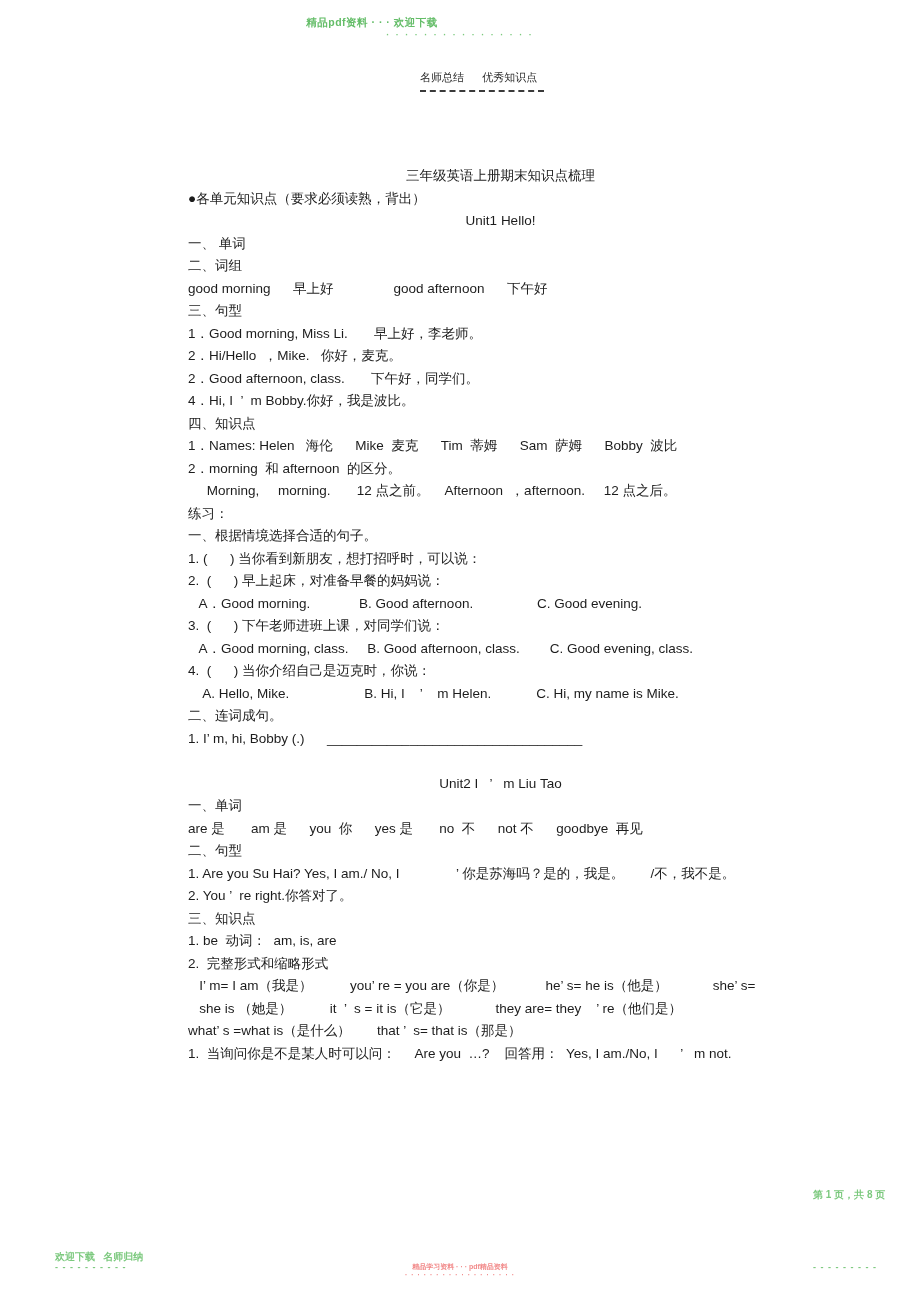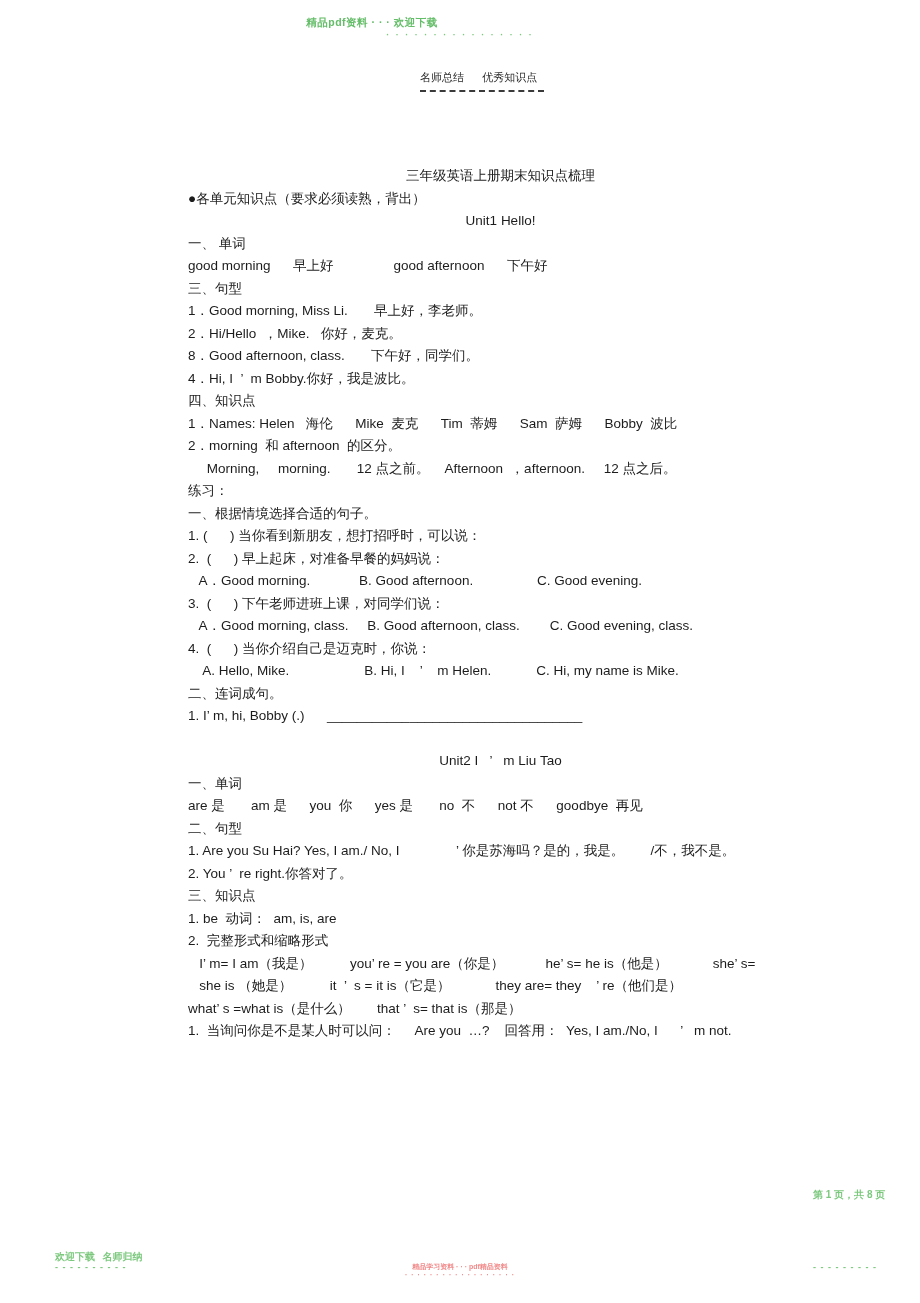--- a/index.html
+++ b/index.html
@@ -26,45 +26,46 @@
   
   .doc{
     position:absolute;top:165px;left:188px;width:625px;
   }
   .line{
     white-space:pre;height:22.5px;line-height:22.5px;font-size:13.5px;
   }
   .line.center{text-align:center;}
   
   .foot{position:absolute;font-weight:bold;white-space:pre;}
-  .foot-left{left:55px;top:1250px;font-size:10px;color:#7cc97e;font-family:Liberation Serif, serif;}
+  .foot-left{left:55px;top:1250px;font-size:10px;color:#7cc97e;}
   .foot-left-dots{left:55px;top:1262px;font-size:9px;color:#7cc97e;letter-spacing:1px;}
   .foot-center{left:0;top:1262px;width:920px;text-align:center;font-size:7px;color:#f28b8b;}
   .foot-center-dots{left:0;top:1271px;width:920px;text-align:center;font-size:7px;color:#f28b8b;letter-spacing:1px;}
   .foot-right{left:813px;top:1188px;font-size:10px;color:#7cc97e;}
   .foot-right-dots{left:813px;top:1262px;font-size:9px;color:#7cc97e;letter-spacing:1px;}
 </style>
 </head>
 <body>
 
 <div class="wm-top">精品pdf资料 · · ·  欢迎下载</div>
 <div class="wm-top-dots">· · · · · · · · · · · · · · · ·</div>
 
 <div class="subheader">名师总结      优秀知识点</div>
 
 <div class="doc">
     <div class="line center">三年级英语上册期末知识点梳理</div>
     <div class="line">●各单元知识点（要求必须读熟，背出）</div>
     <div class="line center">Unit1 Hello!</div>
     <div class="line">一、 单词</div>
+    <div class="line">二、词组</div>
     <div class="line">good morning      早上好                good afternoon      下午好</div>
     <div class="line">三、句型</div>
     <div class="line">1．Good morning, Miss Li.       早上好，李老师。</div>
     <div class="line">2．Hi/Hello  ，Mike.   你好，麦克。</div>
-    <div class="line">8．Good afternoon, class.       下午好，同学们。</div>
+    <div class="line">2．Good afternoon, class.       下午好，同学们。</div>
     <div class="line">4．Hi, I  ’  m Bobby.你好，我是波比。</div>
     <div class="line">四、知识点</div>
     <div class="line">1．Names: Helen   海伦      Mike  麦克      Tim  蒂姆      Sam  萨姆      Bobby  波比</div>
     <div class="line">2．morning  和 afternoon  的区分。</div>
     <div class="line">     Morning,     morning.       12 点之前。    Afternoon  ，afternoon.     12 点之后。</div>
     <div class="line">练习：</div>
     <div class="line">一、根据情境选择合适的句子。</div>
     <div class="line">1. (      ) 当你看到新朋友，想打招呼时，可以说：</div>
     <div class="line">2.  (      ) 早上起床，对准备早餐的妈妈说：</div>
     <div class="line">   A．Good morning.             B. Good afternoon.                 C. Good evening.</div>

